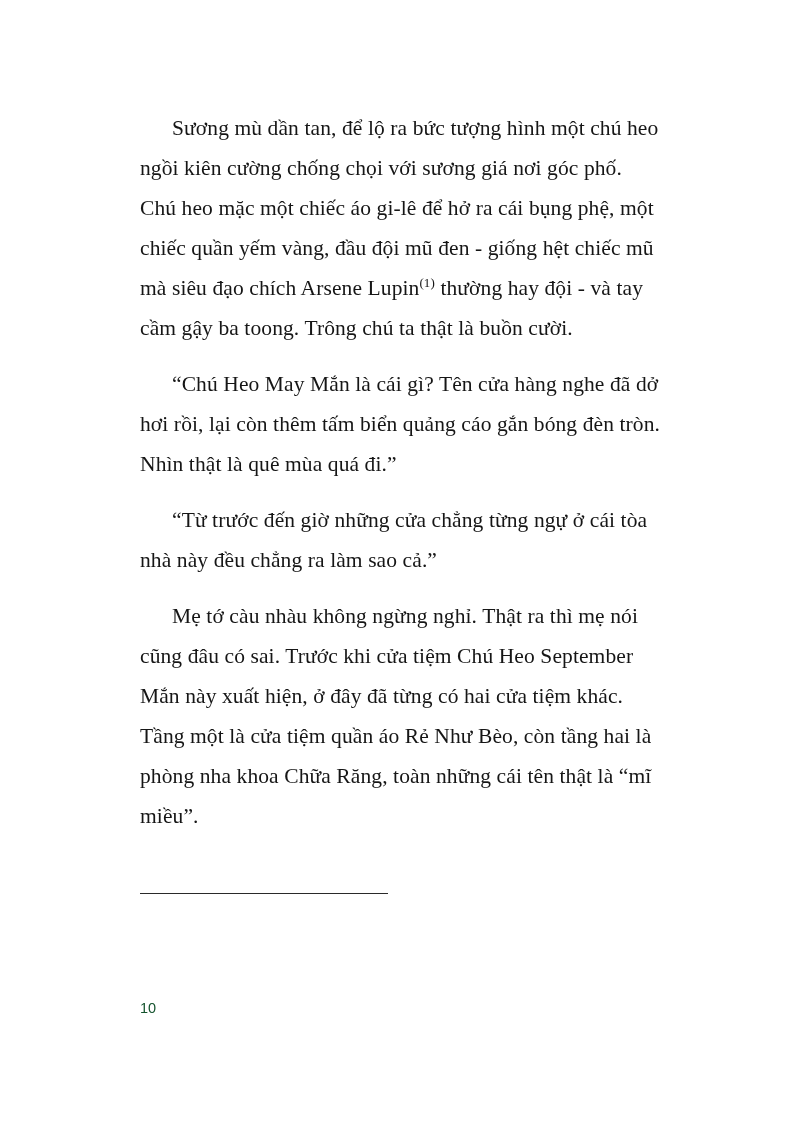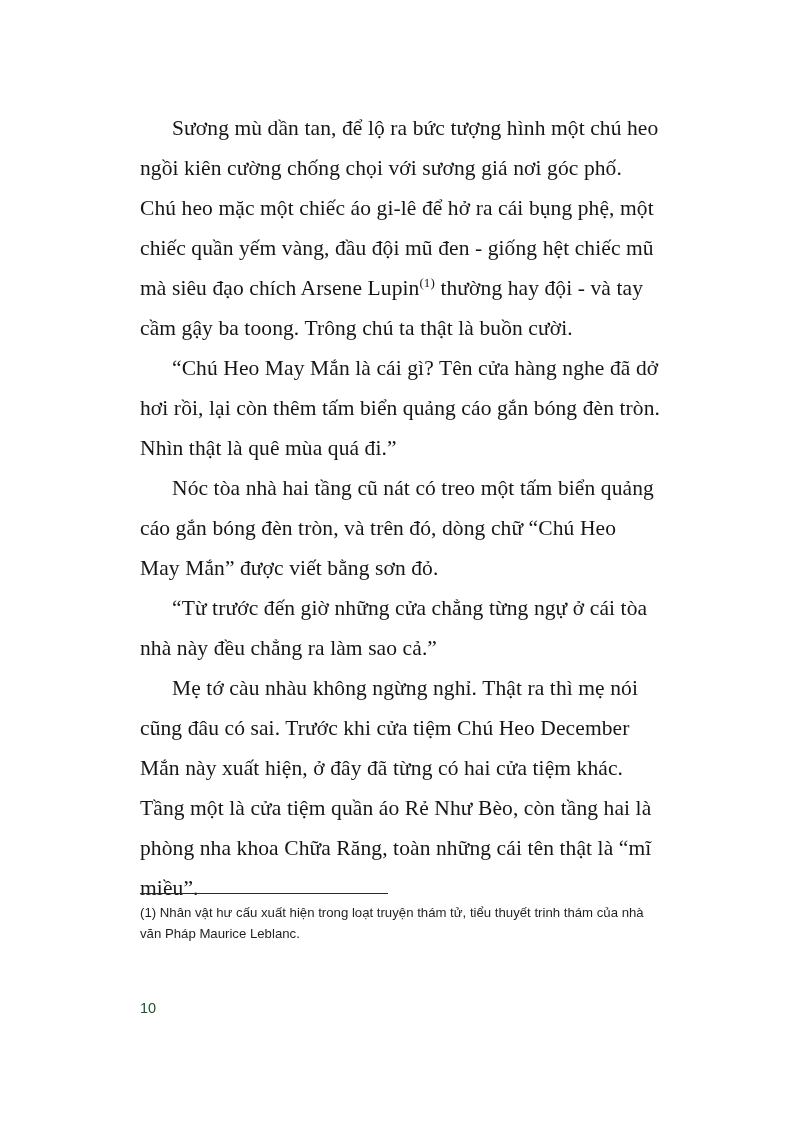--- a/index.html
+++ b/index.html
@@ -32,21 +32,21 @@
     font-family: "Liberation Serif", serif;
     font-size: 21.5px;
     line-height: 40px;
     text-align: left;
     margin: 0 0 0 0;
     text-indent: 32px;
     color: #161616;
     letter-spacing: 0.1px;
   }
   .para + .para {
-    margin-top: 0;
+    margin-top: 16px;
   }
   .footnote-ref {
     font-size: 13px;
     vertical-align: super;
     line-height: 0;
   }
   .footnote-rule {
     position: absolute;
     left: 140px;
     top: 893px;
@@ -77,27 +77,25 @@
 <body>
 
 <div class="page">
 
   <div class="text-column">
 
     <p class="para"><span>Sương mù dần tan, để lộ ra bức tượng hình một chú heo ngồi kiên cường chống chọi với sương giá nơi góc phố. Chú heo mặc một chiếc áo gi-lê để hở ra cái bụng phệ, một chiếc quần yếm vàng, đầu đội mũ đen - giống hệt chiếc mũ mà siêu đạo chích Arsene Lupin</span><sup class="footnote-ref">(1)</sup><span> thường hay đội - và tay cầm gậy ba toong. Trông chú ta thật là buồn cười.</span></p>
 
     <p class="para">“Chú Heo May Mắn là cái gì? Tên cửa hàng nghe đã dở hơi rồi, lại còn thêm tấm biển quảng cáo gắn bóng đèn tròn. Nhìn thật là quê mùa quá đi.”</p>
 
-    <p class="para">Nóc tòa nhà hai tầng cũ nát có treo một tấm biển quảng cáo gắn bóng đèn tròn, và trên đó, dòng chữ “Chú Heo May Mắn” được viết bằng sơn đỏ.</p>
 
     <p class="para">“Từ trước đến giờ những cửa chẳng từng ngự ở cái tòa nhà này đều chẳng ra làm sao cả.”</p>
 
-    <p class="para">Mẹ tớ càu nhàu không ngừng nghỉ. Thật ra thì mẹ nói cũng đâu có sai. Trước khi cửa tiệm Chú Heo December Mắn này xuất hiện, ở đây đã từng có hai cửa tiệm khác. Tầng một là cửa tiệm quần áo Rẻ Như Bèo, còn tầng hai là phòng nha khoa Chữa Răng, toàn những cái tên thật là “mĩ miều”.</p>
+    <p class="para">Mẹ tớ càu nhàu không ngừng nghỉ. Thật ra thì mẹ nói cũng đâu có sai. Trước khi cửa tiệm Chú Heo September Mắn này xuất hiện, ở đây đã từng có hai cửa tiệm khác. Tầng một là cửa tiệm quần áo Rẻ Như Bèo, còn tầng hai là phòng nha khoa Chữa Răng, toàn những cái tên thật là “mĩ miều”.</p>
 
   </div>
 
   <div class="footnote-rule"></div>
 
-  <div class="footnote">(1) Nhân vật hư cấu xuất hiện trong loạt truyện thám tử, tiểu thuyết trinh thám của nhà văn Pháp Maurice Leblanc.</div>
 
   <div class="page-number">10</div>
 
 </div>
 
 </body></html>

